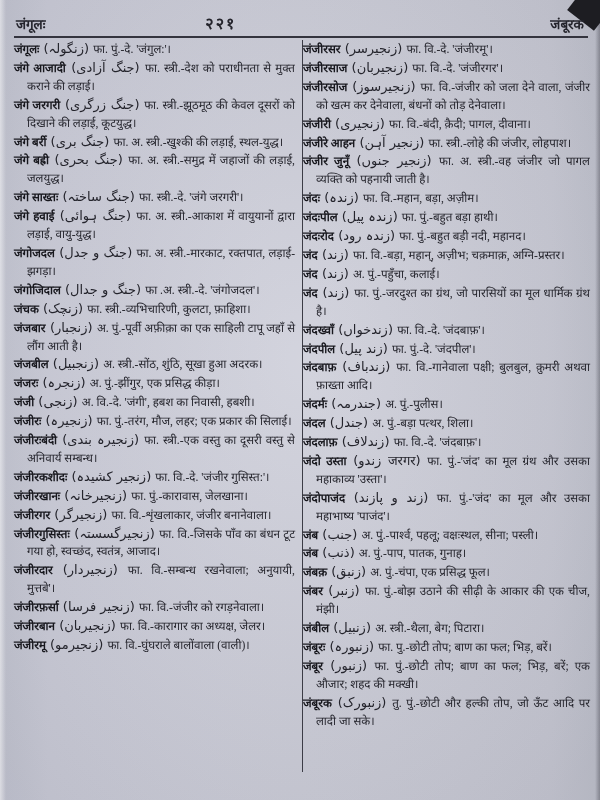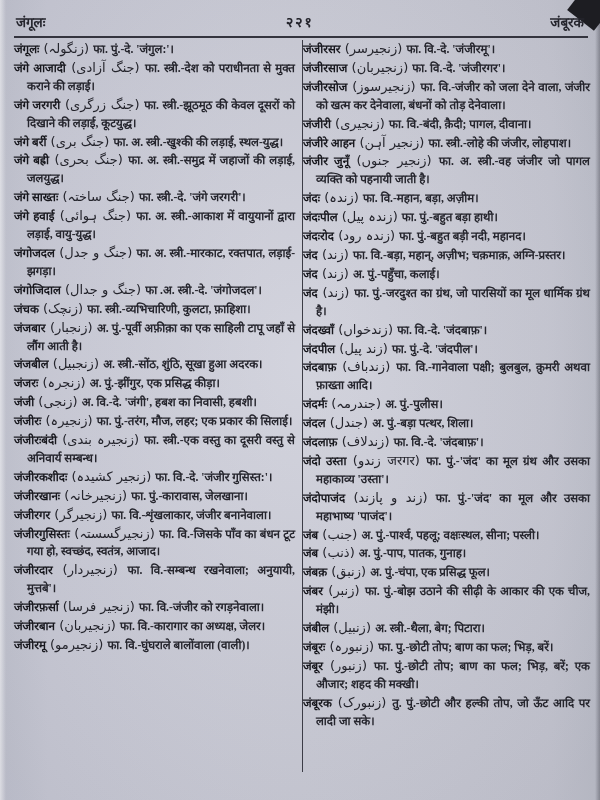--- a/index.html
+++ b/index.html
@@ -45,21 +45,21 @@
   }
   .header {
     position: absolute;
     top: 12px; left: 16px; right: 16px;
     display: flex;
     align-items: baseline;
     font-weight: bold;
     font-size: 13.5px;
   }
   .header .left-word  { flex: 1; text-align: left; }
-  .header .page-num   { flex: 1; text-align: center; font-size: 14px; letter-spacing: 2px; }
+  .header .page-num   { flex: 1; text-align: left; font-size: 16px; letter-spacing: 2px; }
   .header .right-word { flex: 1; text-align: right; }
   .header-rule {
     position: absolute;
     top: 36px; left: 14px; right: 12px;
     height: 0;
     border-top: 2px solid #34343e;
   }
   .columns {
     position: absolute;
     top: 40px; left: 14px; right: 10px; bottom: 28px;
@@ -80,21 +80,21 @@
     text-indent: -13px;
   }
   .entry .head {
     font-weight: bold;
     color: #17171d;
   }
   .entry .urdu {
     font-family: "DejaVu Sans", sans-serif;
     font-size: 13px;
   }
-  .entry .body { color: #25252d; font-weight: bold; }
+  .entry .body { color: #25252d; }
 </style>
 </head>
 <body>
 
 <div class="page">
 
   <div class="edge-light-left"></div>
   <div class="edge-shade-right"></div>
   <div class="corner-mark"></div>
 

